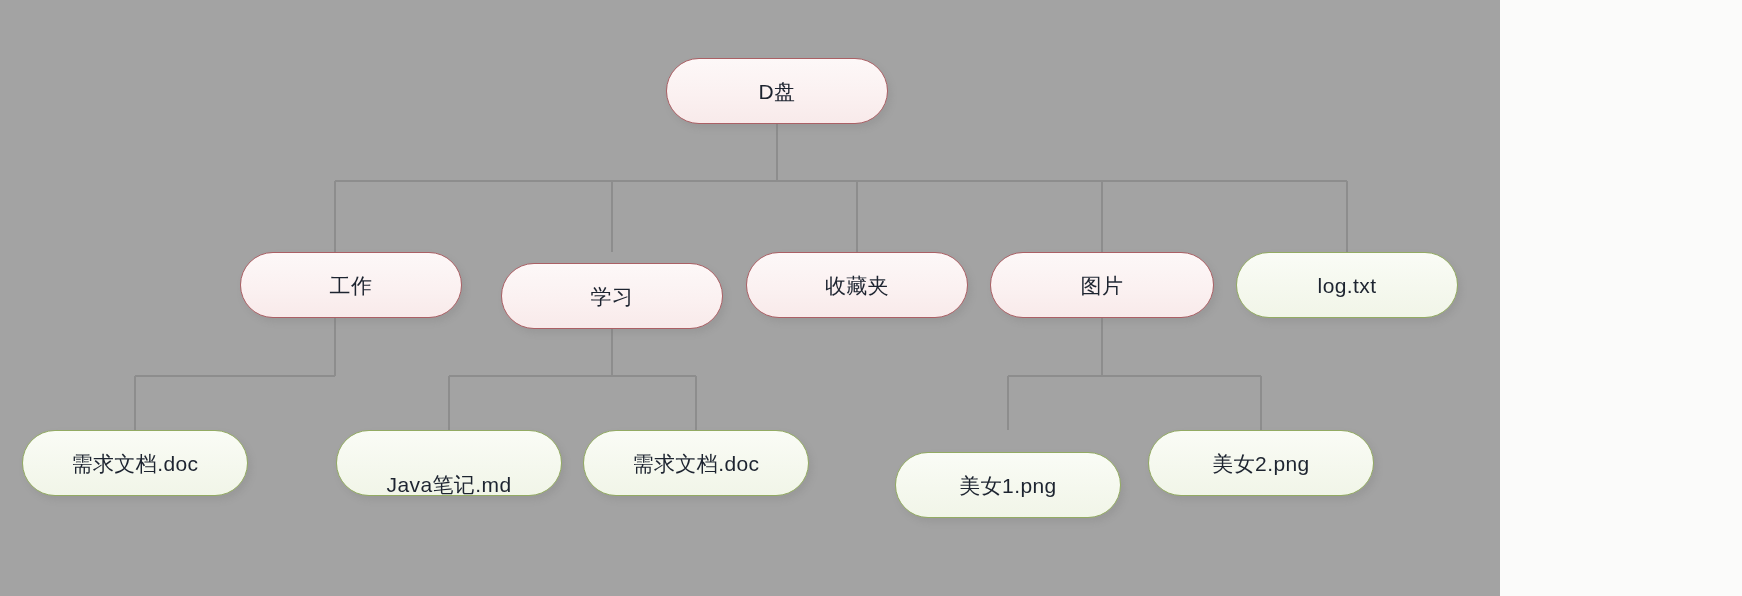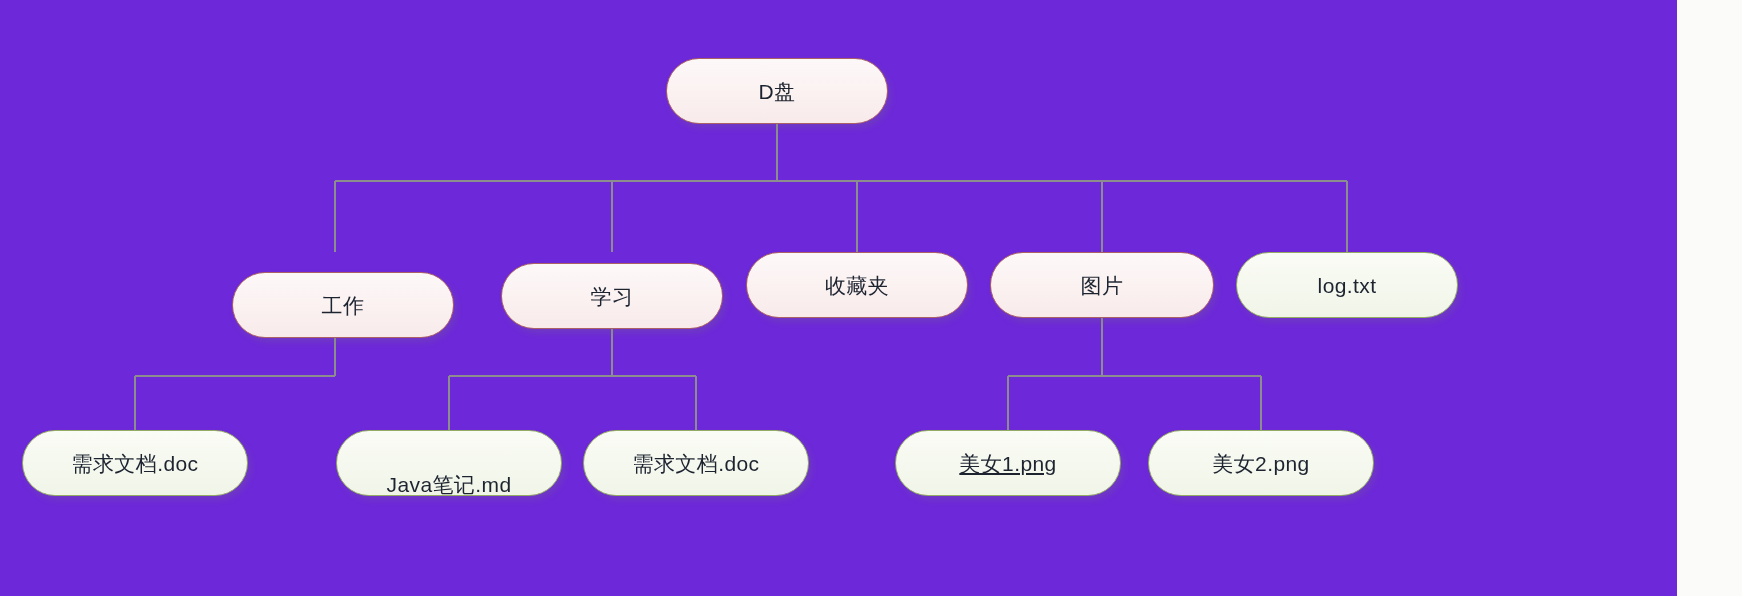--- a/index.html
+++ b/index.html
@@ -8,23 +8,23 @@
   }
   body {
     width: 1742px;
     height: 596px;
     background: #fbfbfa;
     font-family: "Liberation Sans", "DejaVu Sans", sans-serif;
     overflow: hidden;
   }
   #canvas {
     position: relative;
-    width: 1677px;
+    width: 1500px;
     height: 596px;
-    background: #6d28d9;
+    background: #a3a3a3;
   }
   #edge-layer {
     position: absolute;
     left: 0;
     top: 0;
     width: 1742px;
     height: 596px;
     pointer-events: none;
   }
   .node {
@@ -77,21 +77,21 @@
       <line x1="696" y1="376" x2="696" y2="430" stroke="#8d8d8d" stroke-width="1.4" shape-rendering="crispEdges"></line>
       <line x1="1102" y1="318" x2="1102" y2="376" stroke="#8d8d8d" stroke-width="1.4" shape-rendering="crispEdges"></line>
       <line x1="1008" y1="376" x2="1261" y2="376" stroke="#8d8d8d" stroke-width="1.4" shape-rendering="crispEdges"></line>
       <line x1="1008" y1="376" x2="1008" y2="430" stroke="#8d8d8d" stroke-width="1.4" shape-rendering="crispEdges"></line>
       <line x1="1261" y1="376" x2="1261" y2="430" stroke="#8d8d8d" stroke-width="1.4" shape-rendering="crispEdges"></line>
     </svg>
   <div id="node-layer">
       <div class="node folder" style="left: 666px; top: 58px; width: 222px; height: 66px;">
         <span class="node-label">D盘</span>
       </div>
-      <div class="node folder" style="left: 232px; top: 252px; width: 222px; height: 66px; margin-top: 20px;">
+      <div class="node folder" style="left: 240px; top: 252px; width: 222px; height: 66px;">
         <span class="node-label">工作</span>
       </div>
       <div class="node folder" style="left: 501px; top: 263px; width: 222px; height: 66px;">
         <span class="node-label">学习</span>
       </div>
       <div class="node folder" style="left: 746px; top: 252px; width: 222px; height: 66px; text-align: right;">
         <span class="node-label">收藏夹</span>
       </div>
       <div class="node folder" style="left: 990px; top: 252px; width: 224px; height: 66px;">
         <span class="node-label">图片</span>
@@ -101,20 +101,20 @@
       </div>
       <div class="node file" style="left: 22px; top: 430px; width: 226px; height: 66px;">
         <span class="node-label">需求文档.doc</span>
       </div>
       <div class="node file" style="left: 336px; top: 430px; width: 226px; height: 66px; align-items: flex-end;">
         <span class="node-label">Java笔记.md</span>
       </div>
       <div class="node file" style="left: 583px; top: 430px; width: 226px; height: 66px;">
         <span class="node-label">需求文档.doc</span>
       </div>
-      <div class="node file" style="left: 895px; top: 430px; width: 226px; height: 66px; text-decoration: underline;">
+      <div class="node file" style="left: 895px; top: 452px; width: 226px; height: 66px;">
         <span class="node-label">美女1.png</span>
       </div>
       <div class="node file" style="left: 1148px; top: 430px; width: 226px; height: 66px;">
         <span class="node-label">美女2.png</span>
       </div>
     </div>
 </div>
 
 </body></html>

